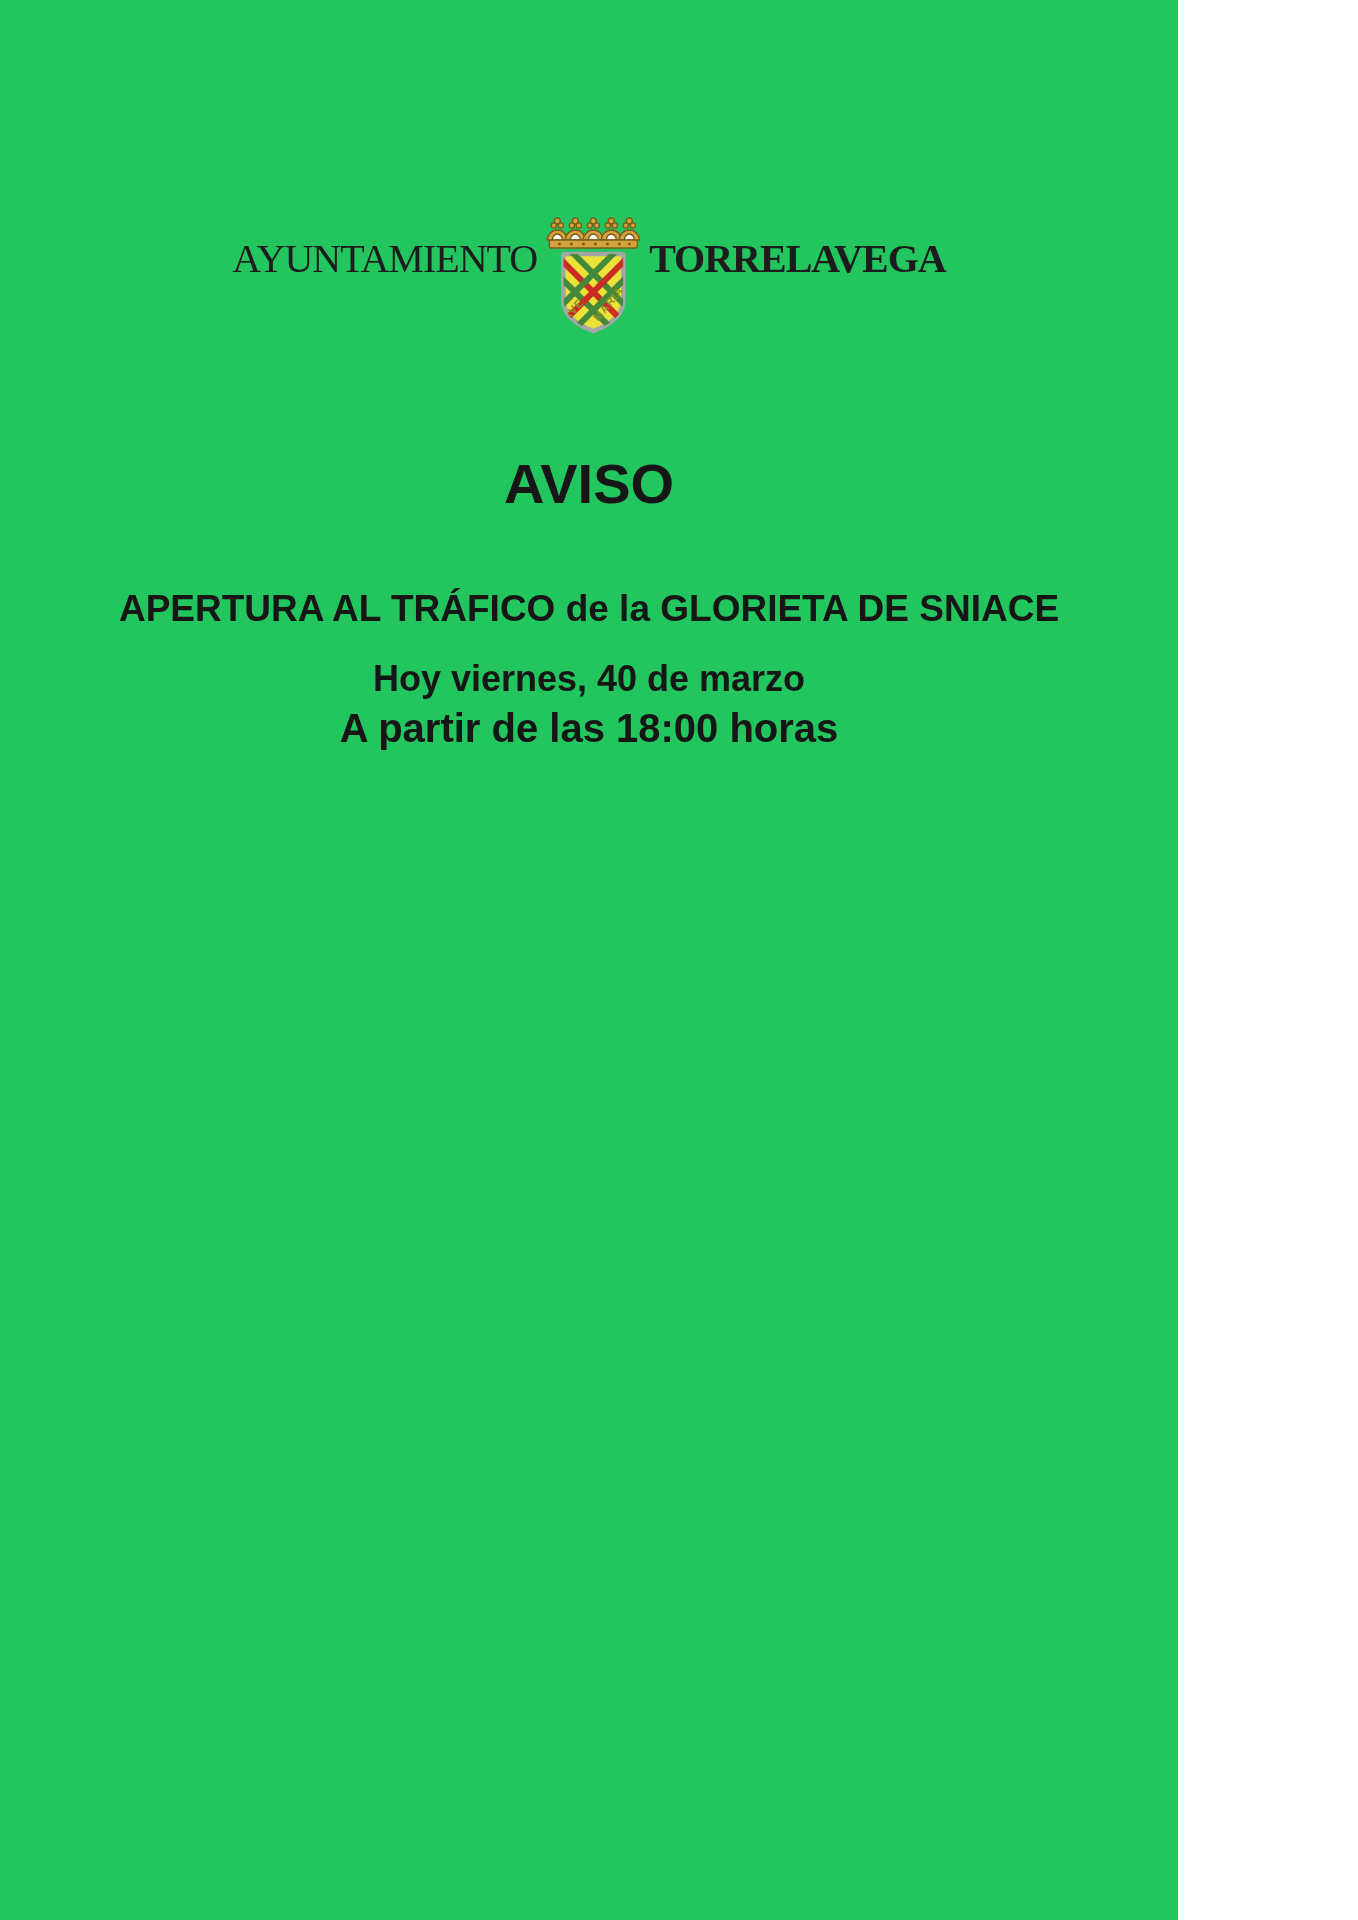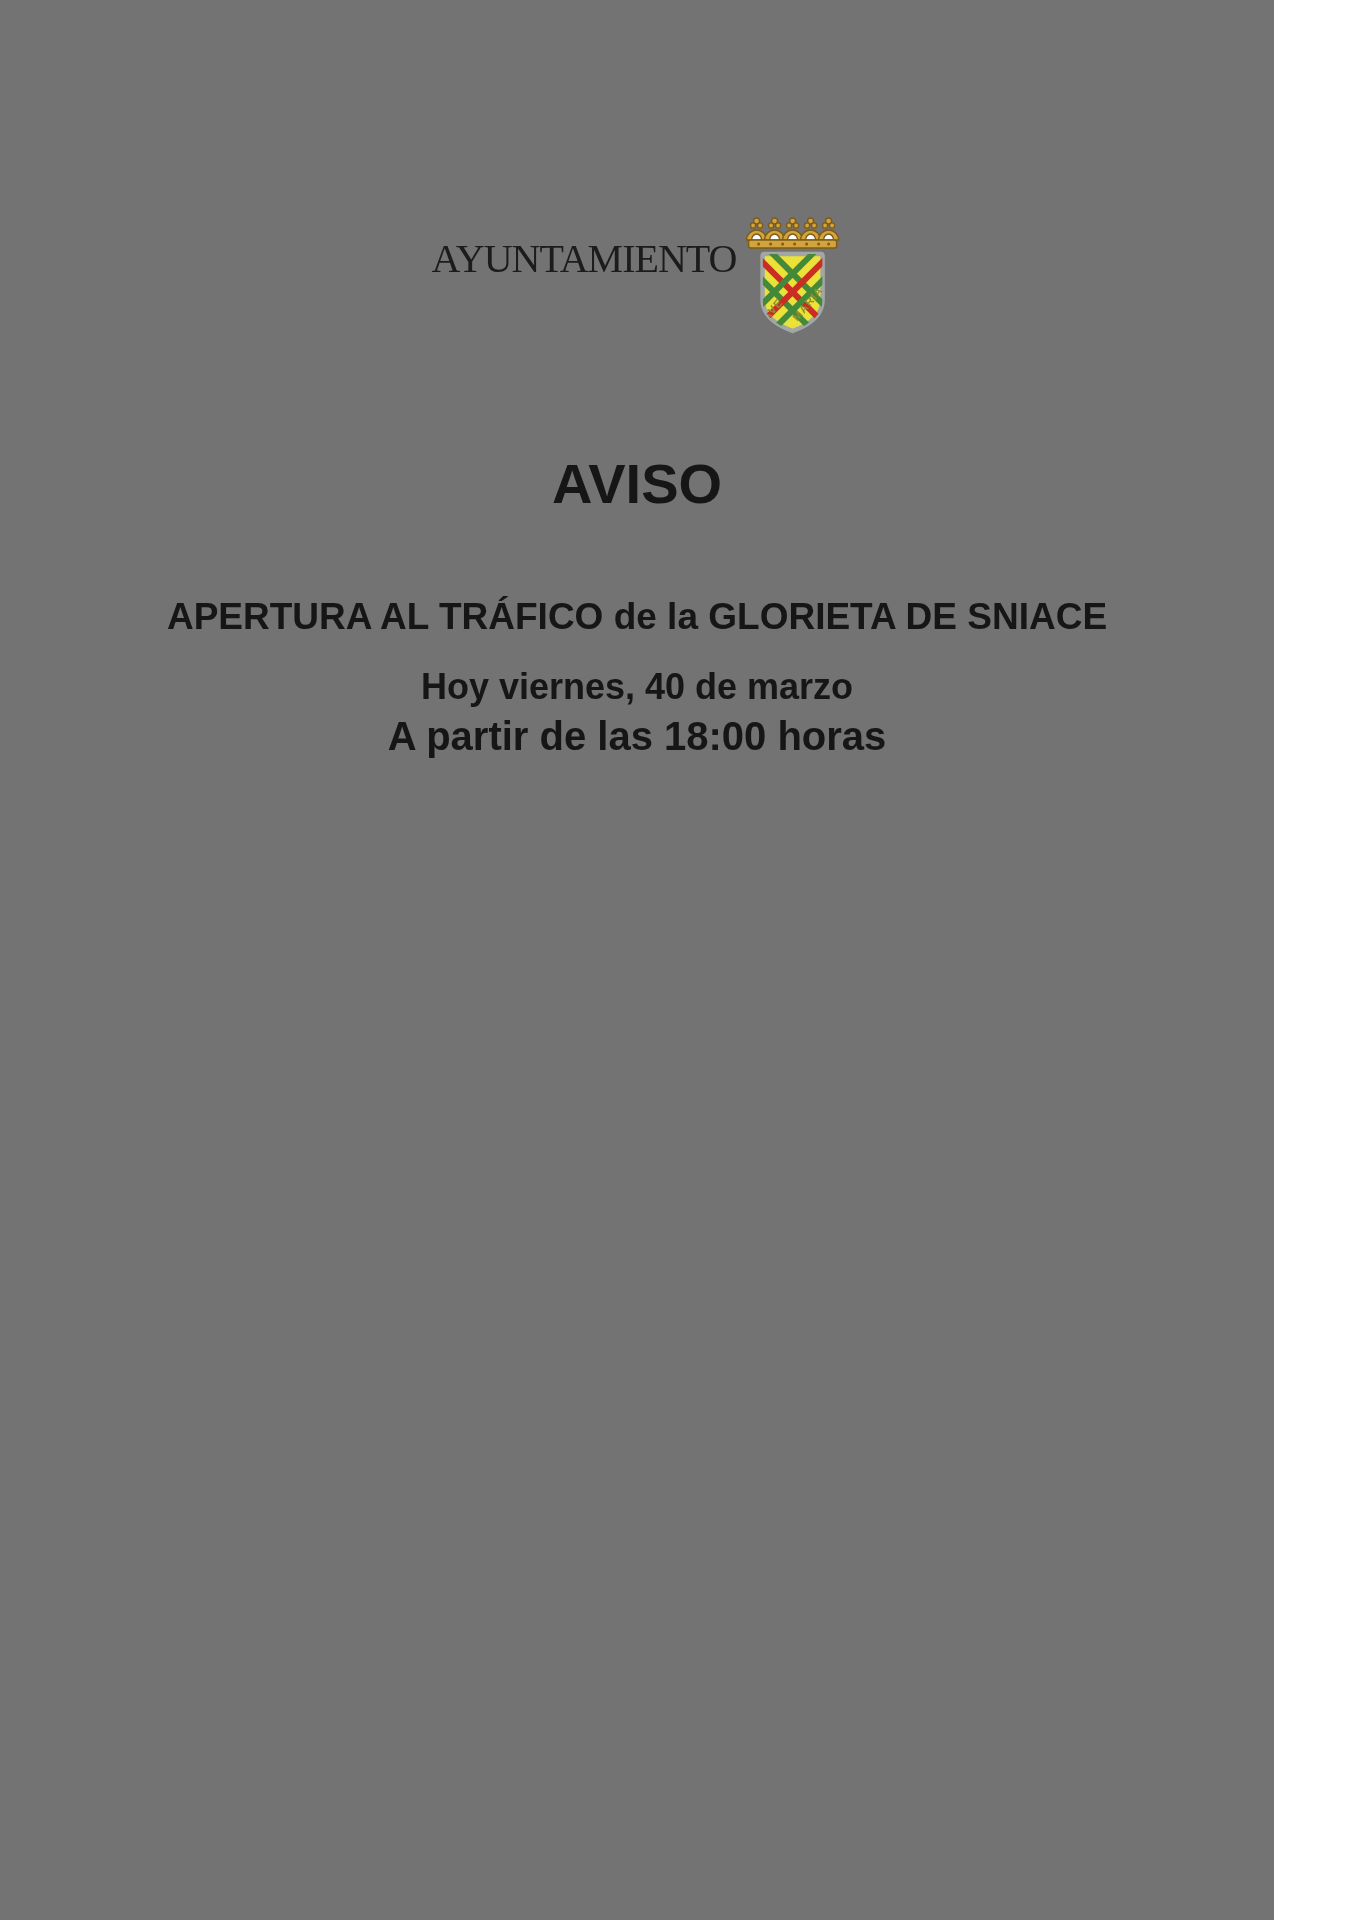--- a/index.html
+++ b/index.html
@@ -2,23 +2,23 @@
 <html><head>
 <meta charset="utf-8">
 <style>
   html, body {
     margin: 0;
     padding: 0;
     background: #ffffff;
   }
   .page {
     position: relative;
-    width: 1274px;
+    width: 1178px;
     height: 1920px;
-    background: #737373;
+    background: #22c55e;
     overflow: hidden;
     font-family: "Liberation Sans", sans-serif;
     color: #1c1c1c;
   }
   .logo-row {
     position: absolute;
     top: 206px;
     left: 50%;
     transform: translateX(-50%);
     display: flex;
@@ -59,21 +59,21 @@
     text-align: center;
     font-size: 56px;
     font-weight: 700;
     line-height: 1;
     color: #161616;
   }
   .line {
     position: absolute;
     left: 0;
     right: 0;
-    margin: 12px;
+    margin: 4px;
     text-align: center;
     font-weight: 700;
     line-height: 1.05;
     color: #161616;
   }
   .line1 { top: 586px; font-size: 37px; }
   .line2 { top: 656px; font-size: 36px; }
   .line3 { top: 703px; font-size: 40px; }
 </style>
 </head>
@@ -150,20 +150,21 @@
             <rect x="-30" y="77" width="160" height="6" fill="#c92d23"></rect>
             <rect x="-30" y="90" width="160" height="6" fill="#44883a"></rect>
           </g>
 
           <text transform="translate(33 100) rotate(-50)" text-anchor="middle" font-family="Liberation Sans, sans-serif" font-size="11" font-weight="700" fill="#8f8f2e" letter-spacing="1">AVE</text>
           <text transform="translate(68 94) rotate(-50)" text-anchor="middle" font-family="Liberation Sans, sans-serif" font-size="11" font-weight="700" fill="#8f8f2e" letter-spacing="1">MARIA</text>
         </g>
       </g>
     </svg>
 
+    <span class="org-right">TORRELAVEGA</span>
   </div>
 
   <h1 class="title">AVISO</h1>
 
   <p class="line line1">APERTURA AL TRÁFICO de la GLORIETA DE SNIACE</p>
 
   <p class="line line2">Hoy viernes, 40 de marzo</p>
 
   <p class="line line3">A partir de las 18:00 horas</p>
 

